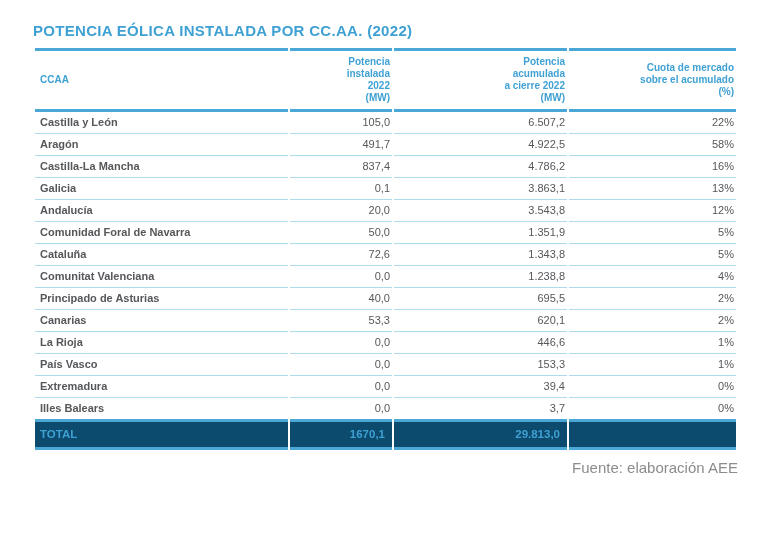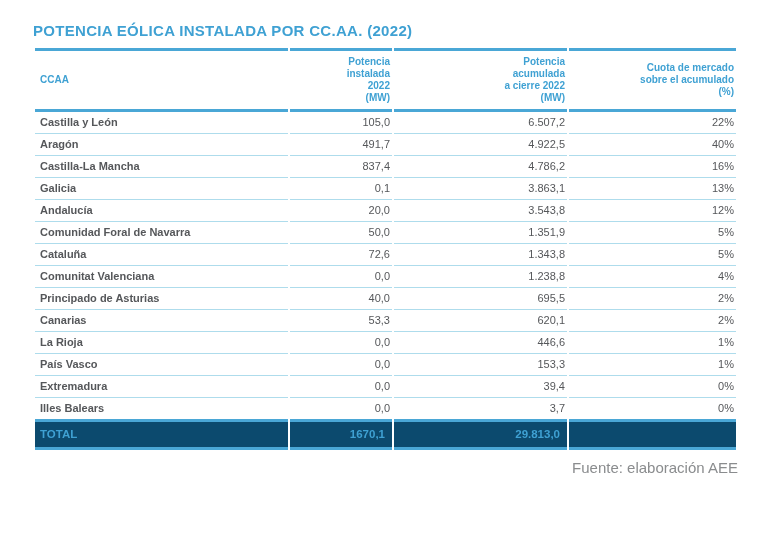--- a/index.html
+++ b/index.html
@@ -92,21 +92,21 @@
         <tr>
           <td class="ccaa">Castilla y León</td>
           <td class="num">105,0</td>
           <td class="num">6.507,2</td>
           <td class="num">22%</td>
         </tr>
         <tr>
           <td class="ccaa">Aragón</td>
           <td class="num">491,7</td>
           <td class="num">4.922,5</td>
-          <td class="num">40%</td>
+          <td class="num">58%</td>
         </tr>
         <tr>
           <td class="ccaa">Castilla-La Mancha</td>
           <td class="num">837,4</td>
           <td class="num">4.786,2</td>
           <td class="num">16%</td>
         </tr>
         <tr>
           <td class="ccaa">Galicia</td>
           <td class="num">0,1</td>

